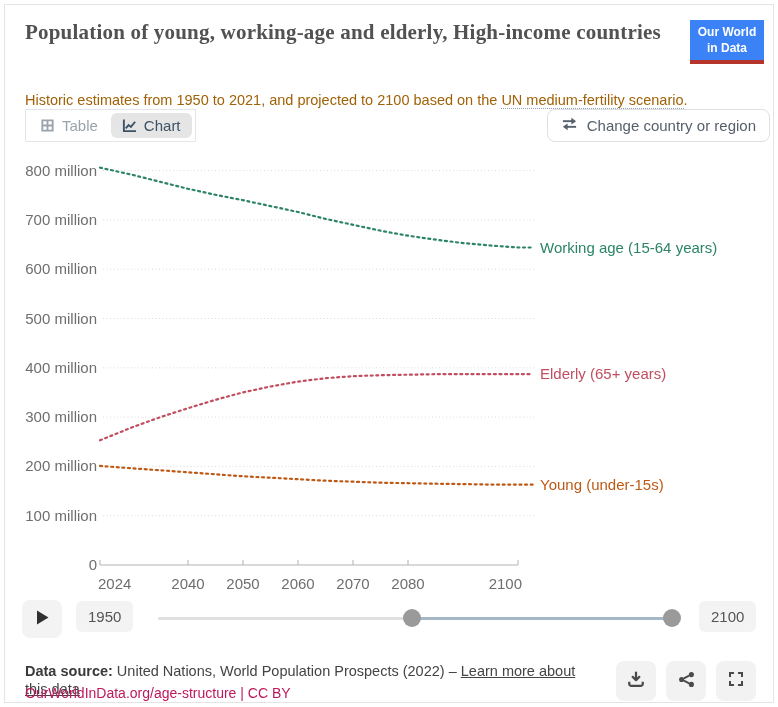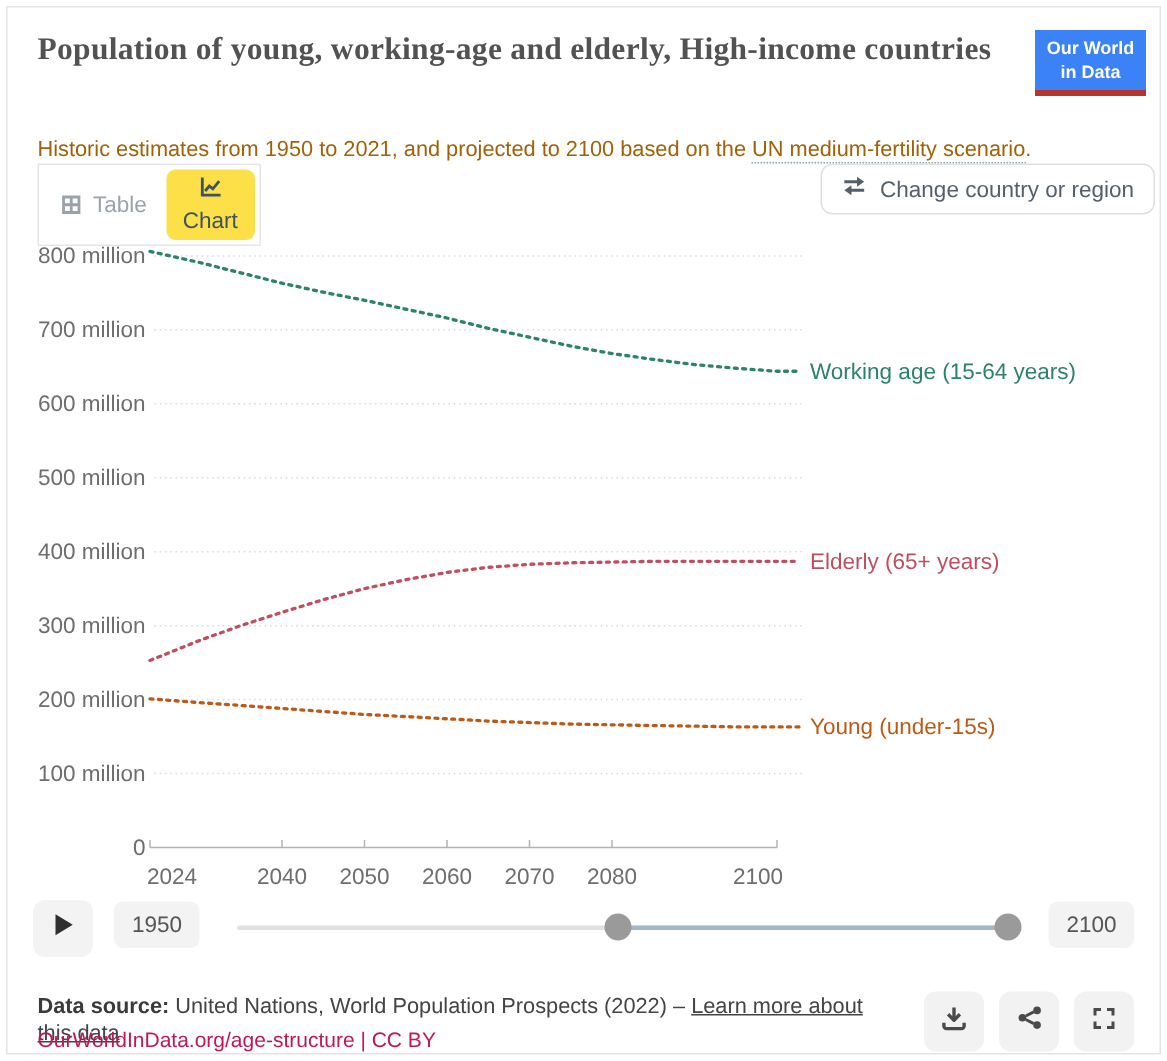--- a/index.html
+++ b/index.html
@@ -17,21 +17,21 @@
         padding:5px 2px 4px;border-bottom:4px solid #b5352c;}
   .subtitle{position:absolute;left:25px;top:77px;width:720px;font-size:14.5px;
             color:#a16207;}
   .subtitle .dotted-link{border-bottom:1px dotted #93a0ad;cursor:pointer;}
 
   
   .tabs{position:absolute;left:25px;top:109px;display:inline-flex;align-items:center;
         border:1px solid #e2e6ea;border-radius:1px;padding:3px;gap:2px;background:#fff;}
   .tab{display:flex;align-items:center;gap:7px;padding:4px 11px;border-radius:6px;
        font-size:15px;color:#9aa3ac;cursor:pointer;white-space:nowrap;}
-  .tab.active{background:#fde047;color:#3d5266;flex-direction:column;}
+  .tab.active{background:#e5e5e5;color:#3d5266;}
   .tab svg{display:block;}
   .change-btn{position:absolute;right:8px;top:109px;display:flex;align-items:center;gap:9px;
         border:1px solid #dce0e5;border-radius:8px;padding:7px 13px;font-size:15px;
         color:#555f6b;background:#fff;cursor:pointer;white-space:nowrap;}
 
   
   #chart-svg{position:absolute;left:0;top:0;width:778px;height:707px;}
   #chart-svg text{font-family:"Liberation Sans",sans-serif;}
 
   

